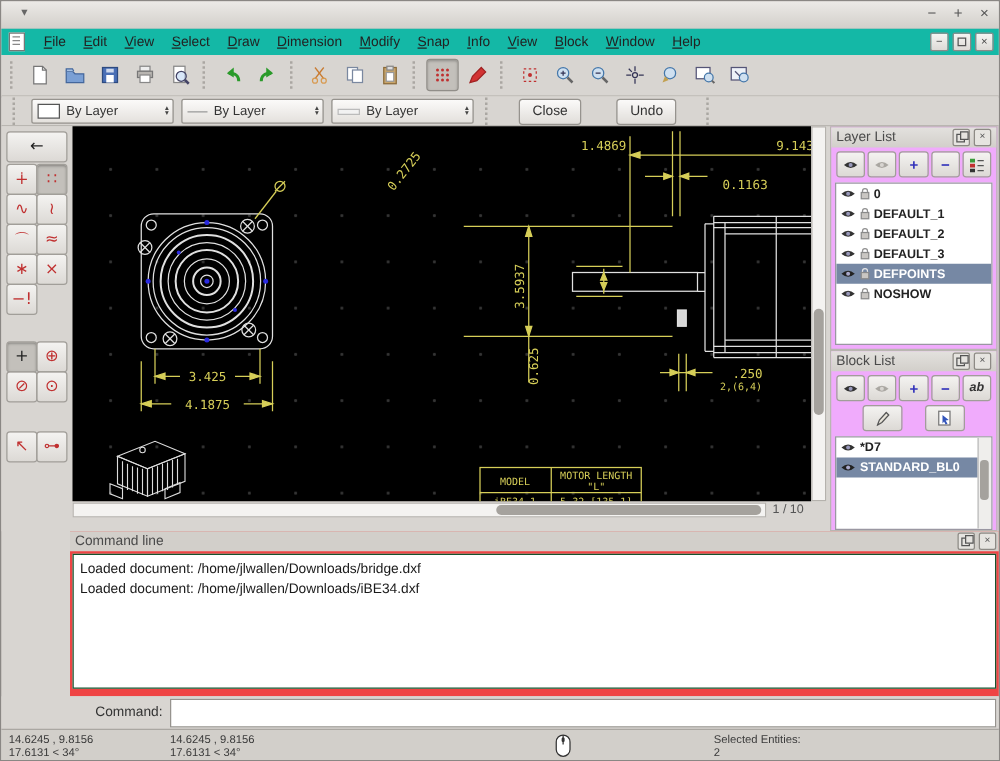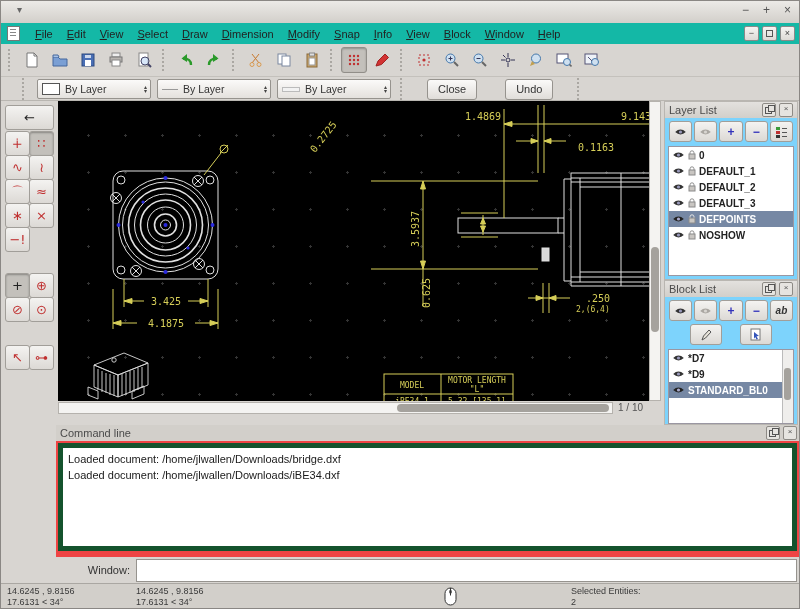--- a/index.html
+++ b/index.html
@@ -17,21 +17,21 @@
   .menu-item{display:inline-block;padding:2px 7px;font-size:11px;color:#222;}
   .menu-item::first-letter{text-decoration:underline;}
   .mdi-controls{position:absolute;right:6px;top:3px;display:flex;gap:3px;}
   .mdi-btn{width:13px;height:13px;border:1px solid #8a8a8a;background:linear-gradient(#f6f5f3,#dddad6);border-radius:2px;font-size:9px;line-height:12px;text-align:center;color:#444;position:relative;}
   .restore-box{position:absolute;left:3px;top:3px;width:5px;height:5px;border:1px solid #555;}
   
   #toolbar1{position:absolute;left:0;top:43px;width:800px;height:33px;background:#d8d5d1;border-bottom:1px solid #c4c1bc;display:flex;align-items:center;gap:2px;padding-left:4px;box-sizing:border-box;}
   .tb-handle{width:4px;height:22px;border-left:2px dotted #aaa7a2;margin:0 3px;}
   .btn{width:24px;height:24px;border:1px solid transparent;border-radius:3px;display:flex;align-items:center;justify-content:center;}
   .btn.pressed{background:#c3c0bb;border:1px solid #918e89;box-shadow:inset 0 1px 2px rgba(0,0,0,.25);}
-  #toolbar2{position:absolute;left:0;top:77px;width:800px;height:23px;background:#d8d5d1;border-bottom:1px solid #b9b6b1;display:flex;align-items:center;padding-left:18px;box-sizing:border-box;gap:6px;}
+  #toolbar2{position:absolute;left:0;top:77px;width:800px;height:23px;background:#d8d5d1;border-bottom:1px solid #b9b6b1;display:flex;align-items:center;padding-left:6px;box-sizing:border-box;gap:6px;}
   .combo{width:108px;height:18px;background:linear-gradient(#fbfaf9,#e4e1dd);border:1px solid #96938e;border-radius:2px;display:flex;align-items:center;font-size:10.5px;color:#333;padding-left:4px;gap:5px;}
   .combo .spin{margin-left:auto;display:flex;flex-direction:column;line-height:4px;font-size:6px;color:#444;padding-right:3px;}
   .swatch-color{width:16px;height:10px;background:#fff;border:1px solid #555;}
   .swatch-thin{width:16px;height:1px;background:#999;}
   .swatch-thick{width:16px;height:3px;background:#f2f2f2;border:1px solid #bbb;}
   .pushbtn{height:19px;padding:0 10px;background:linear-gradient(#fbfaf9,#e0ddd9);border:1px solid #96938e;border-radius:3px;font-size:11px;color:#333;display:flex;align-items:center;}
   
   #lefttools{position:absolute;left:0;top:100px;width:57px;height:324px;background:#d8d5d1;}
   .tool{position:absolute;width:23px;height:23px;border:1px solid #a19e99;border-radius:3px;background:linear-gradient(#f4f3f1,#dcd9d5);font-size:13px;color:#c03030;display:flex;align-items:center;justify-content:center;font-family:"DejaVu Sans",sans-serif;}
   .tool.black{color:#222;}
@@ -41,36 +41,36 @@
   #canvas-wrap{position:absolute;left:57px;top:100px;width:603px;height:324px;background:#d8d5d1;}
   #canvas{position:absolute;left:0;top:0;width:591px;height:300px;background:#000;background-image:radial-gradient(#343434 1px,transparent 1.4px);background-size:37px 37px;background-position:12px 16px;}
   #vscroll{position:absolute;left:591px;top:0;width:12px;height:300px;background:#f4f3f1;border:1px solid #b5b2ad;box-sizing:border-box;}
   #vscroll .thumb{position:absolute;left:1px;top:145px;width:8px;height:85px;background:#a5a29d;border-radius:4px;}
   #hscroll{position:absolute;left:0;top:301px;width:555px;height:12px;background:#f4f3f1;border:1px solid #b5b2ad;box-sizing:border-box;}
   #hscroll .thumb{position:absolute;left:338px;top:1px;width:212px;height:8px;background:#a5a29d;border-radius:4px;}
   #page-ind{position:absolute;left:560px;top:301px;font-size:10px;color:#555;}
   .dim{fill:#d6ce58;font-family:"DejaVu Sans Mono",monospace;font-size:10px;}
   .dim.small{font-size:8px;}
   
-  .dock{position:absolute;background:#7dd3fc;border:1px solid #b9b6b1;box-sizing:border-box;}
+  .dock{position:absolute;background:#f0abfc;border:1px solid #b9b6b1;box-sizing:border-box;}
   .dock-title{height:16px;display:flex;align-items:center;padding:0 4px;font-size:11px;color:#4a4a4a;background:linear-gradient(#e3e1de,#d2cfca);}
   .dock-title .spacer{flex:1;}
   .mini-btn{width:12px;height:12px;border:1px solid #8d8a85;background:#e6e4e0;border-radius:2px;font-size:8px;line-height:10px;text-align:center;color:#555;margin-left:3px;position:relative;}
   .undock-glyph{position:absolute;left:2px;top:3px;width:5px;height:5px;border:1px solid #555;}
   .undock-glyph::after{content:"";position:absolute;left:2px;top:-3px;width:5px;height:5px;border:1px solid #555;background:#e6e4e0;}
   .panel-toolbar{display:flex;gap:2px;padding:3px 4px;}
   .pbtn{width:22px;height:19px;border:1px solid #a19e99;border-radius:3px;background:linear-gradient(#f4f3f1,#dcd9d5);display:flex;align-items:center;justify-content:center;font-size:12px;font-weight:bold;color:#3333bb;}
   .plist{background:#fff;border:1px solid #9a97a2;margin:1px 3px;overflow:hidden;position:relative;}
   .prow{display:flex;align-items:center;gap:3px;height:16px;padding-left:3px;font-size:10px;font-weight:bold;color:#222;white-space:nowrap;}
   .prow.selected{background:#7688a4;color:#fff;}
   .list-scroll{position:absolute;right:0;top:0;width:10px;height:100%;background:#efeeec;border-left:1px solid #bbb;}
   .list-scroll .thumb{position:absolute;left:1px;top:18px;width:7px;height:32px;background:#a5a29d;border-radius:3px;}
   
   #cmd-dock{position:absolute;left:55px;top:424px;width:745px;height:132px;background:#ef4444;}
-  #cmd-out{position:absolute;left:2px;top:18px;width:739px;height:108px;background:#fff;border:5px solid #14532d;font-size:11px;color:#1a1a1a;padding:3px 5px;box-sizing:border-box;line-height:16px;}
+  #cmd-out{position:absolute;left:2px;top:18px;width:739px;height:108px;background:#fff;border:1px solid #14532d;font-size:11px;color:#1a1a1a;padding:3px 5px;box-sizing:border-box;line-height:16px;}
   #prompt-row{position:absolute;left:0;top:556px;width:800px;height:26px;background:#d8d5d1;display:flex;align-items:center;}
   #prompt-row label{width:135px;text-align:right;font-size:11px;color:#333;padding-right:6px;box-sizing:border-box;}
   #cmd-input{flex:1;height:19px;margin-right:4px;border:1px solid #96938e;background:#fff;font-size:11px;font-family:"Liberation Sans",sans-serif;}
   
   #statusbar{position:absolute;left:0;top:582px;width:800px;height:27px;background:#d2cfca;border-top:1px solid #aaa7a2;font-size:9px;color:#3a3a3a;}
   .coord{position:absolute;top:2px;line-height:11px;}
   #status-right{position:absolute;left:570px;top:2px;line-height:11px;}
   #mouse-icon{position:absolute;left:443px;top:3px;}
   svg{display:block;}
 </style>
@@ -613,27 +613,20 @@
         </div>
     </div>
     <div class="plist" style="height:73px;">
       <div class="prow">
           <svg width="13" height="8" viewBox="0 0 14 9">
             <path d="M1 4.5Q7 -1 13 4.5Q7 10 1 4.5Z" fill="#333"></path>
             <circle cx="7" cy="4.5" r="1.8" fill="#99b"></circle>
           </svg>
           <span>*D7</span>
         </div>
-      <div class="prow">
-          <svg width="13" height="8" viewBox="0 0 14 9">
-            <path d="M1 4.5Q7 -1 13 4.5Q7 10 1 4.5Z" fill="#333"></path>
-            <circle cx="7" cy="4.5" r="1.8" fill="#99b"></circle>
-          </svg>
-          <span>*D9</span>
-        </div>
       <div class="prow selected">
           <svg width="13" height="8" viewBox="0 0 14 9">
             <path d="M1 4.5Q7 -1 13 4.5Q7 10 1 4.5Z" fill="#222"></path>
             <circle cx="7" cy="4.5" r="1.8" fill="#aac"></circle>
           </svg>
           <span>STANDARD_BL0</span>
         </div>
       <div class="list-scroll">
           <div class="thumb"></div>
         </div>
@@ -648,21 +641,21 @@
           <span class="undock-glyph"></span>
         </span>
       <span class="mini-btn">×</span>
     </div>
     <div id="cmd-out">
       <div>Loaded document: /home/jlwallen/Downloads/bridge.dxf</div>
       <div>Loaded document: /home/jlwallen/Downloads/iBE34.dxf</div>
     </div>
   </div>
   <div id="prompt-row">
-    <label>Window:</label>
+    <label>Command:</label>
     <input id="cmd-input" type="text" value="" style="">
   </div>
 
   <div id="statusbar">
     <div class="coord" style="left:6px;">
       <div>14.6245 , 9.8156</div>
       <div>17.6131 &lt; 34°</div>
     </div>
     <div class="coord" style="left:135px;">
       <div>14.6245 , 9.8156</div>

